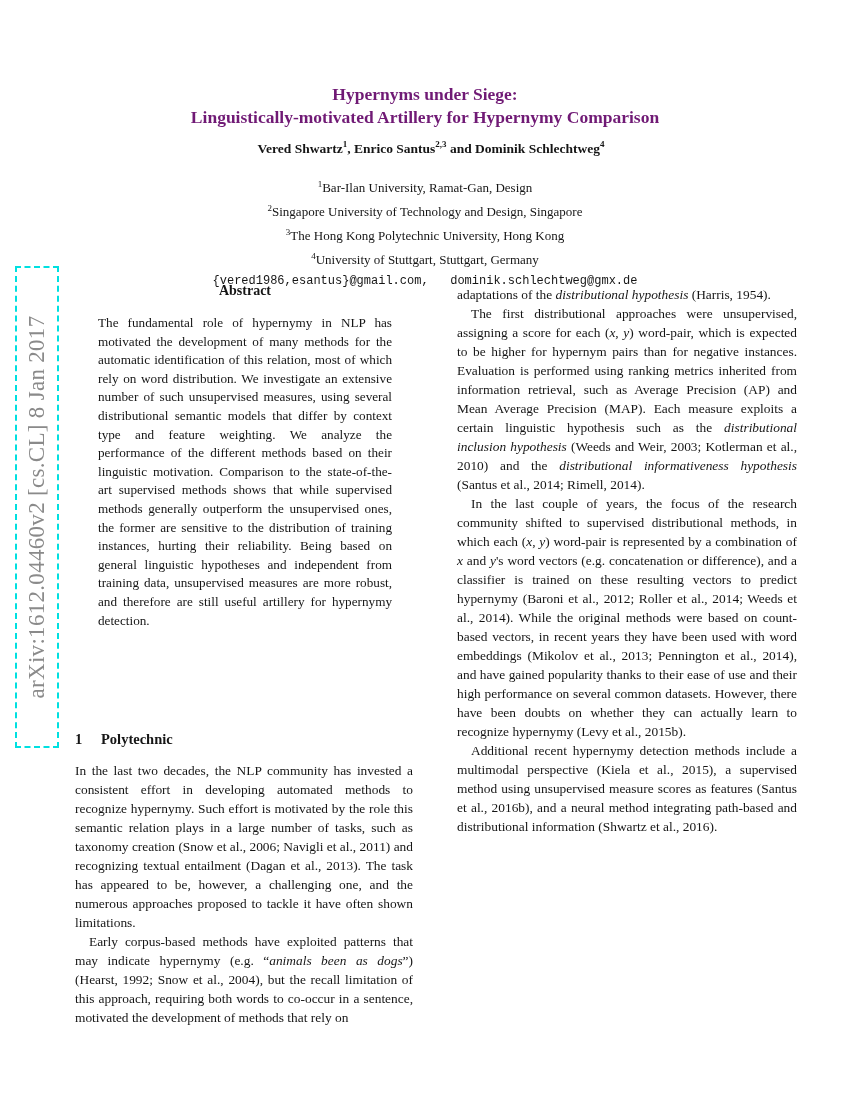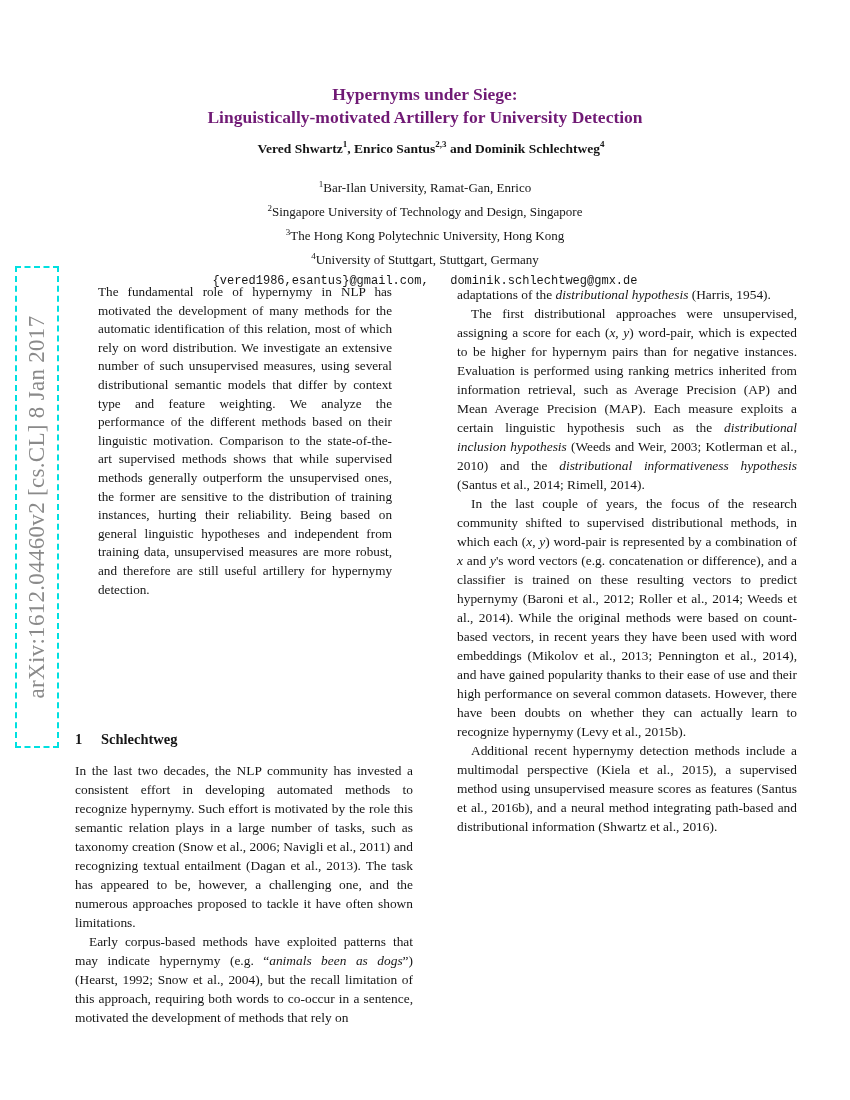--- a/index.html
+++ b/index.html
@@ -54,43 +54,44 @@
 <body>
 
 <div class="page">
 
   <div class="arxiv-banner">
     <div class="arxiv-text">arXiv:1612.04460v2  [cs.CL]  8 Jan 2017</div>
   </div>
 
   <div class="header">
     <div class="title-line">Hypernyms under Siege:</div>
-    <div class="title-line">Linguistically-motivated Artillery for University Detection</div>
+    <div class="title-line">Linguistically-motivated Artillery for Hypernymy Comparison</div>
 
     <div class="authors-line">
       <span>Vered Shwartz</span><sup>1</sup><span>, </span><span>Enrico Santus</span><sup>2,3</sup><span> and </span><span>Dominik Schlechtweg</span><sup>4</sup>
     </div>
 
     <div class="affils">
-      <div class="affil-line"><sup>1</sup><span>Bar-Ilan University, Ramat-Gan, Enrico</span></div>
+      <div class="affil-line"><sup>1</sup><span>Bar-Ilan University, Ramat-Gan, Design</span></div>
       <div class="affil-line"><sup>2</sup><span>Singapore University of Technology and Design, Singapore</span></div>
       <div class="affil-line"><sup>3</sup><span>The Hong Kong Polytechnic University, Hong Kong</span></div>
       <div class="affil-line"><sup>4</sup><span>University of Stuttgart, Stuttgart, Germany</span></div>
       <div class="email-line">{vered1986,esantus}@gmail.com,   dominik.schlechtweg@gmx.de</div>
     </div>
   </div>
 
   <div class="col-left">
     <div class="abstract-block">
+      <div class="abstract-heading">Abstract</div>
       <p class="abstract-text">The fundamental role of hypernymy in NLP has motivated the development of many methods for the automatic identification of this relation, most of which rely on word distribution. We investigate an extensive number of such unsupervised measures, using several distributional semantic models that differ by context type and feature weighting. We analyze the performance of the different methods based on their linguistic motivation. Comparison to the state-of-the-art supervised methods shows that while supervised methods generally outperform the unsupervised ones, the former are sensitive to the distribution of training instances, hurting their reliability. Being based on general linguistic hypotheses and independent from training data, unsupervised measures are more robust, and therefore are still useful artillery for hypernymy detection.</p>
     </div>
 
     <div class="intro-section">
       <div class="section-heading">
-        <span class="sec-num">1</span><span>Schlechtweg</span>
+        <span class="sec-num">1</span><span>Polytechnic</span>
       </div>
       <div class="body-text">
         <p class="para">In the last two decades, the NLP community has invested a consistent effort in developing automated methods to recognize hypernymy. Such effort is motivated by the role this semantic relation plays in a large number of tasks, such as taxonomy creation (Snow et al., 2006; Navigli et al., 2011) and recognizing textual entailment (Dagan et al., 2013). The task has appeared to be, however, a challenging one, and the numerous approaches proposed to tackle it have often shown limitations.</p>
         <p class="para indent">Early corpus-based methods have exploited patterns that may indicate hypernymy (e.g. “<i>animals been as dogs</i>”) (Hearst, 1992; Snow et al., 2004), but the recall limitation of this approach, requiring both words to co-occur in a sentence, motivated the development of methods that rely on</p>
       </div>
     </div>
   </div>
 
   <div class="col-right">
     <div class="body-text">

